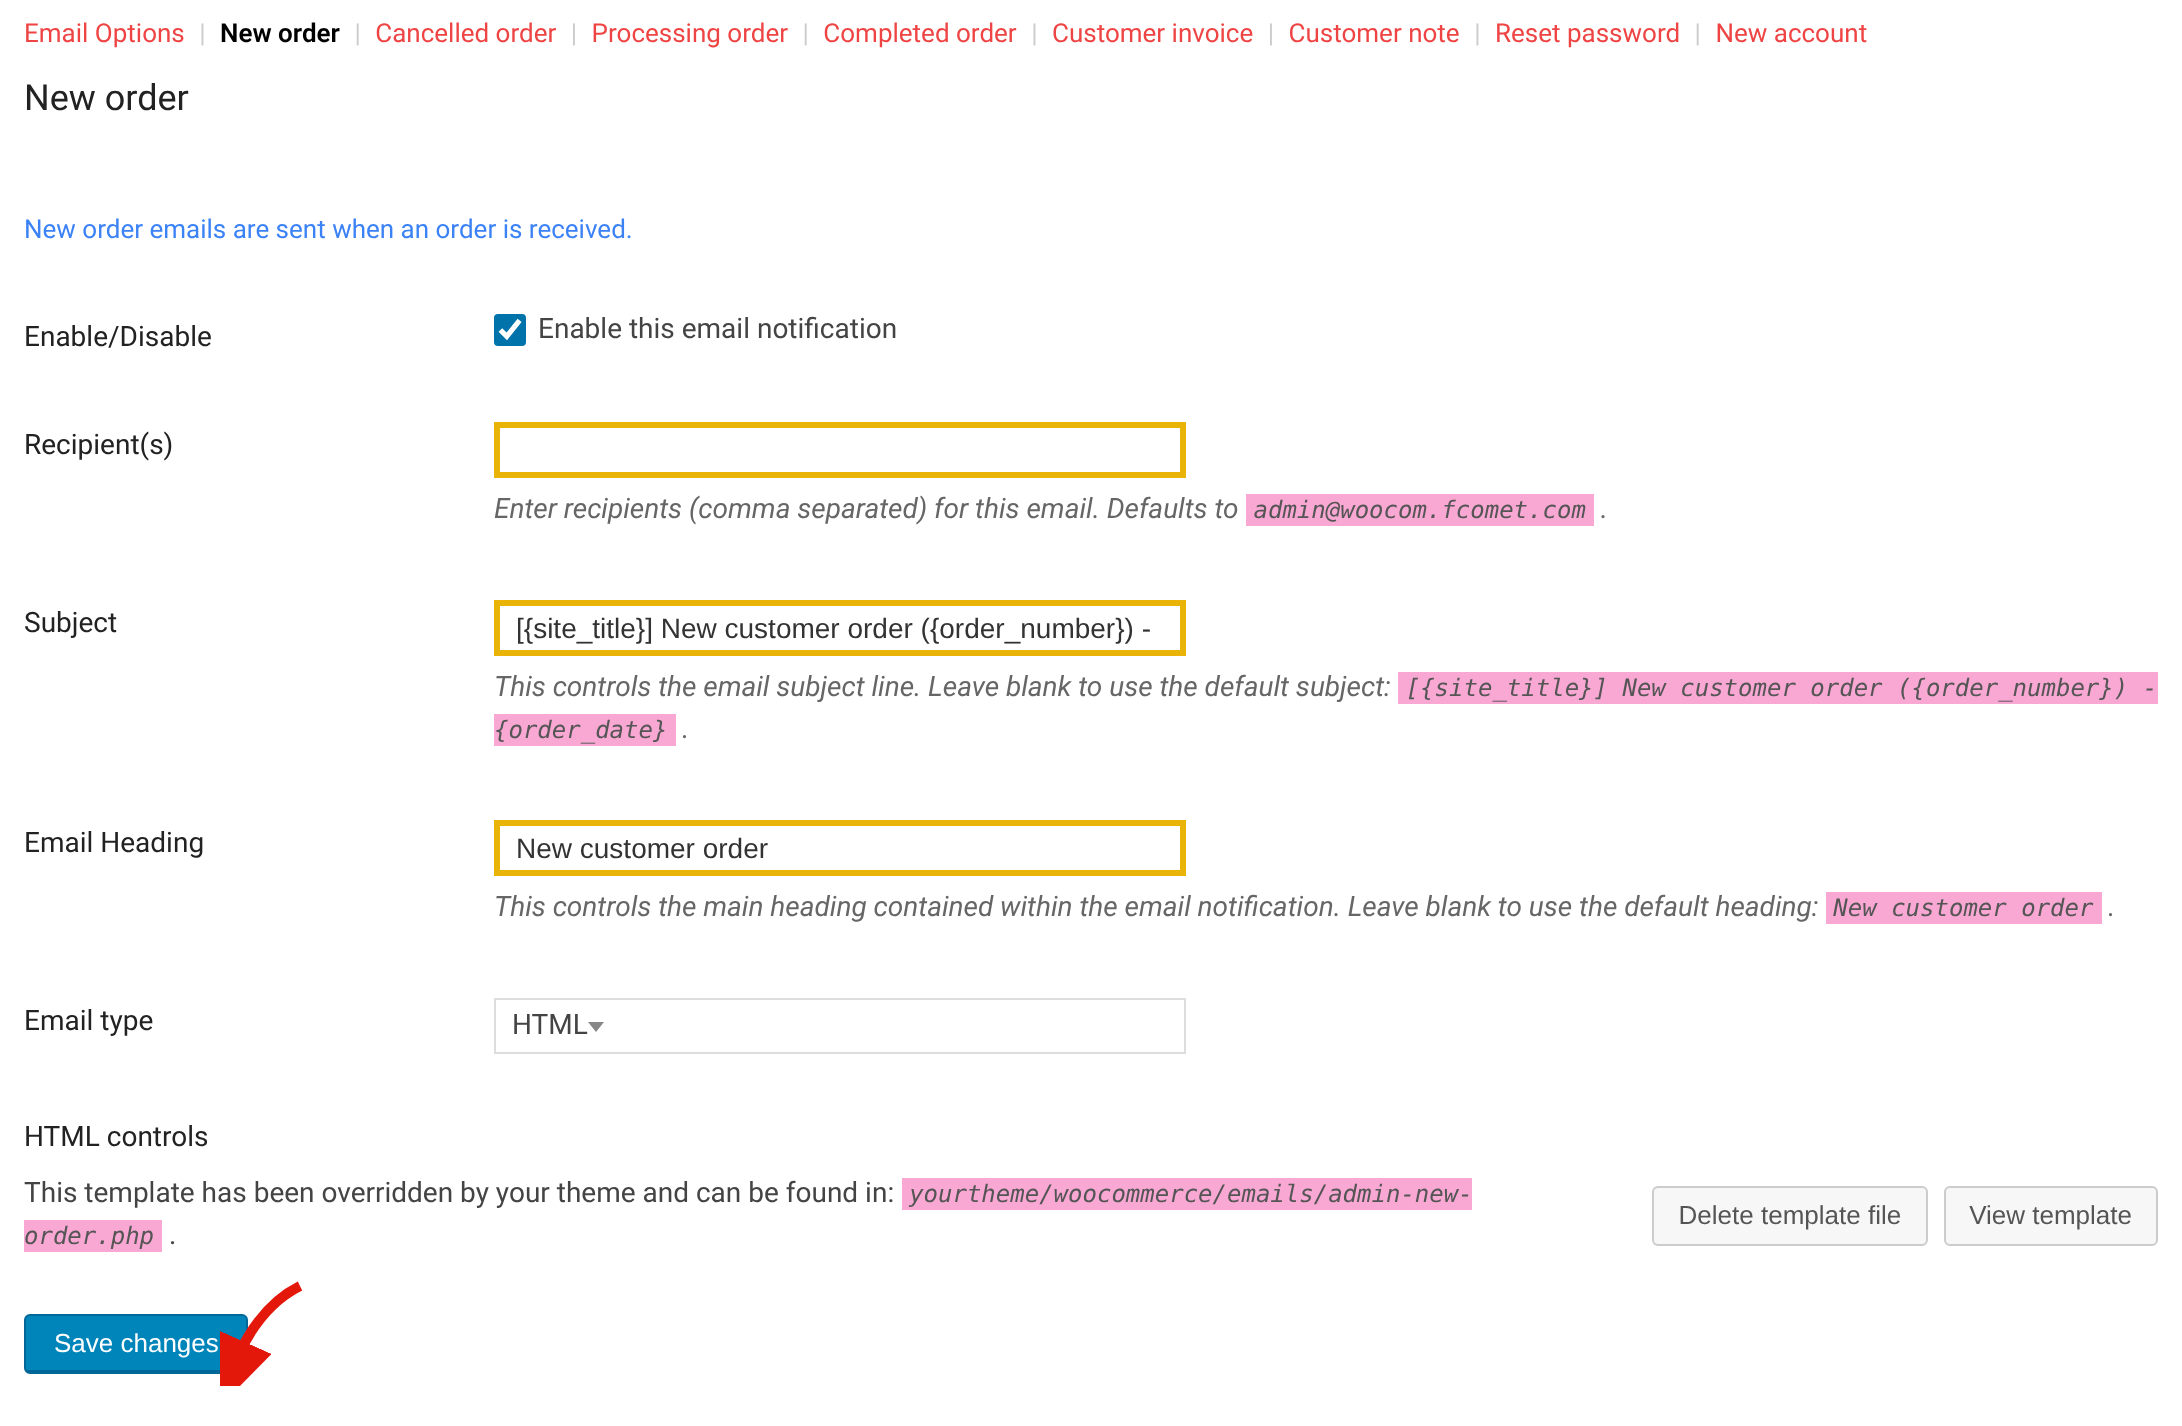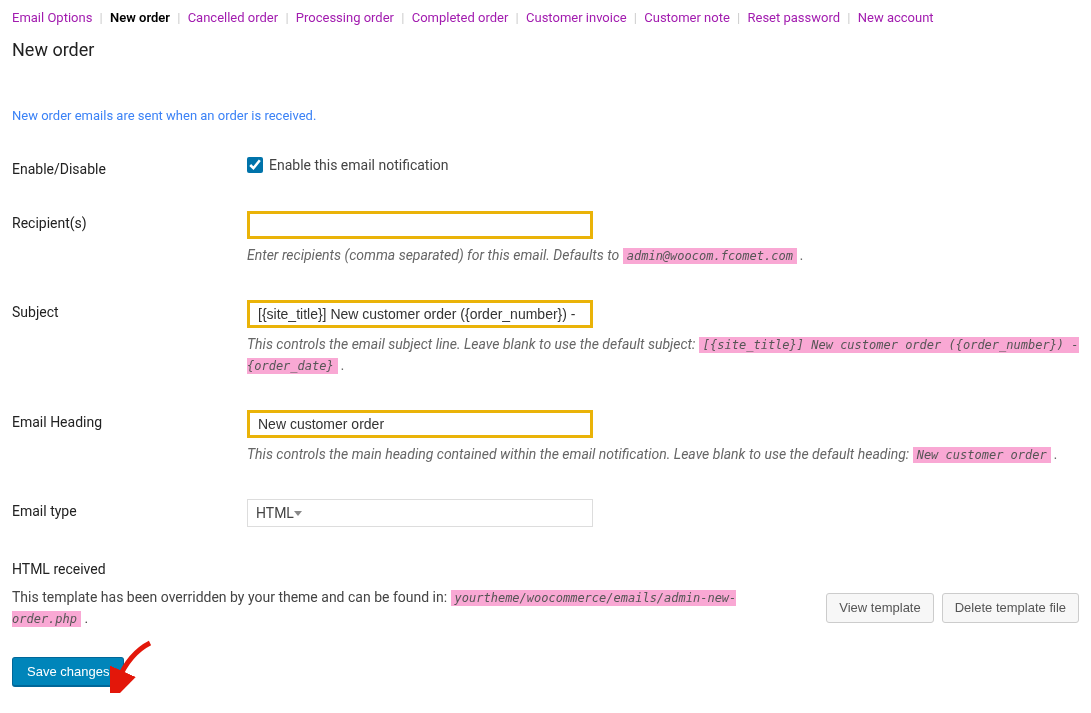--- a/index.html
+++ b/index.html
@@ -12,21 +12,21 @@
   width: 1091px;
 }
 .nav {
   margin-bottom: 10px;
   color: #0073aa;
 }
 .nav a, .nav span {
   font-size: 13px;
 }
 .nav a {
-  color: #a21caf;
+  color: #ef4444;
   text-decoration: none;
   cursor: pointer;
 }
 .nav .sep {
   color: #ccc;
   margin: 0 4px;
 }
 .nav .current {
   color: #000;
   font-weight: 600;
@@ -231,29 +231,29 @@
 <div class="form-row">
   <div class="label">Email type</div>
   <div class="field">
     <div class="select">
       <span>HTML</span>
       <span class="caret"></span>
     </div>
   </div>
 </div>
 
-<h3 class="section">HTML received</h3>
+<h3 class="section">HTML controls</h3>
 
 <div class="template-row">
   <div class="template-note">
     <span>This template has been overridden by your theme and can be found in: </span><code>yourtheme/woocommerce/emails/admin-new-order.php</code><span> .</span>
   </div>
   <div class="template-buttons">
+    <button class="btn">Delete template file</button>
     <button class="btn">View template</button>
-    <button class="btn">Delete template file</button>
   </div>
 </div>
 
 <button class="btn-primary">Save changes</button>
 
 <svg class="arrow" width="50" height="55" viewBox="0 0 50 55">
   <defs>
     <marker id="ah" markerWidth="10" markerHeight="10" refX="2" refY="3" orient="auto">
       <path d="M0,0 L0,6 L8,3 z" fill="#e3170a"></path>
     </marker>

